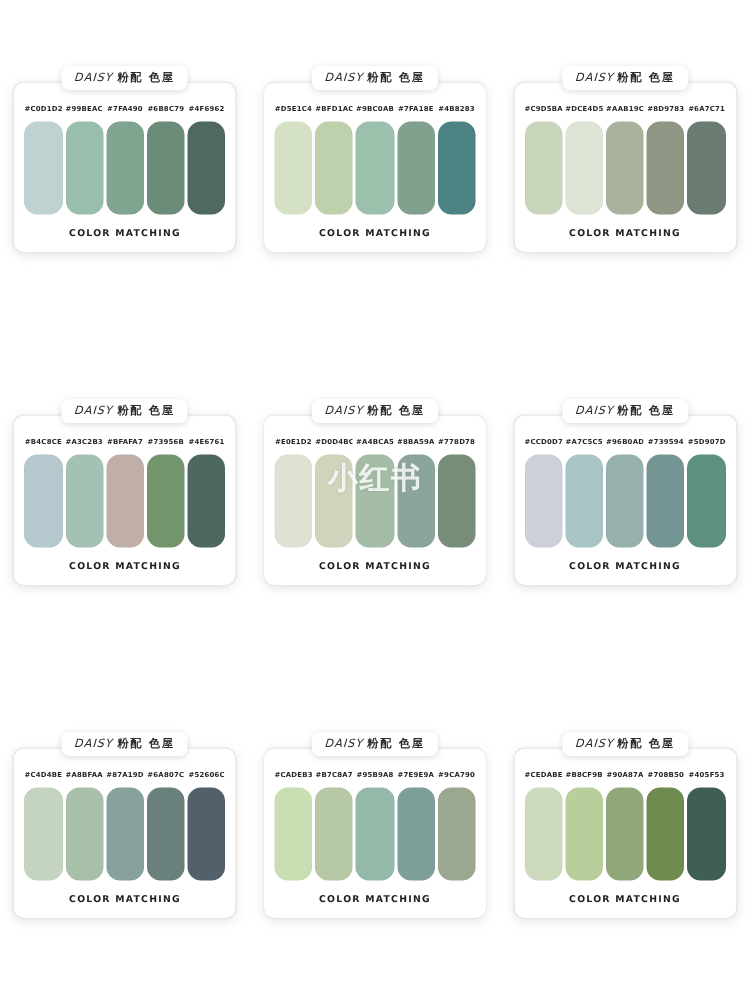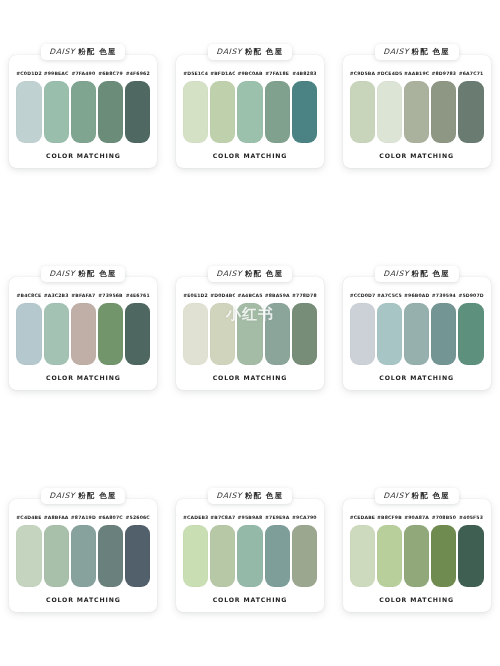--- a/index.html
+++ b/index.html
@@ -123,21 +123,21 @@
     left: 0;
     right: 0;
     top: 305px;
     display: flex;
     justify-content: center;
     pointer-events: none;
     z-index: 5;
   }
   #watermark .wm-text {
     font-family: Liberation Mono, monospace;
-    font-size: 15px;
+    font-size: 20px;
     font-weight: 700;
     color: rgba(255,255,255,0.82);
     letter-spacing: 1px;
     text-shadow: 0 0 2px rgba(130,150,140,0.35);
   }
 </style>
 </head>
 <body>
 
 <div id="grid">

